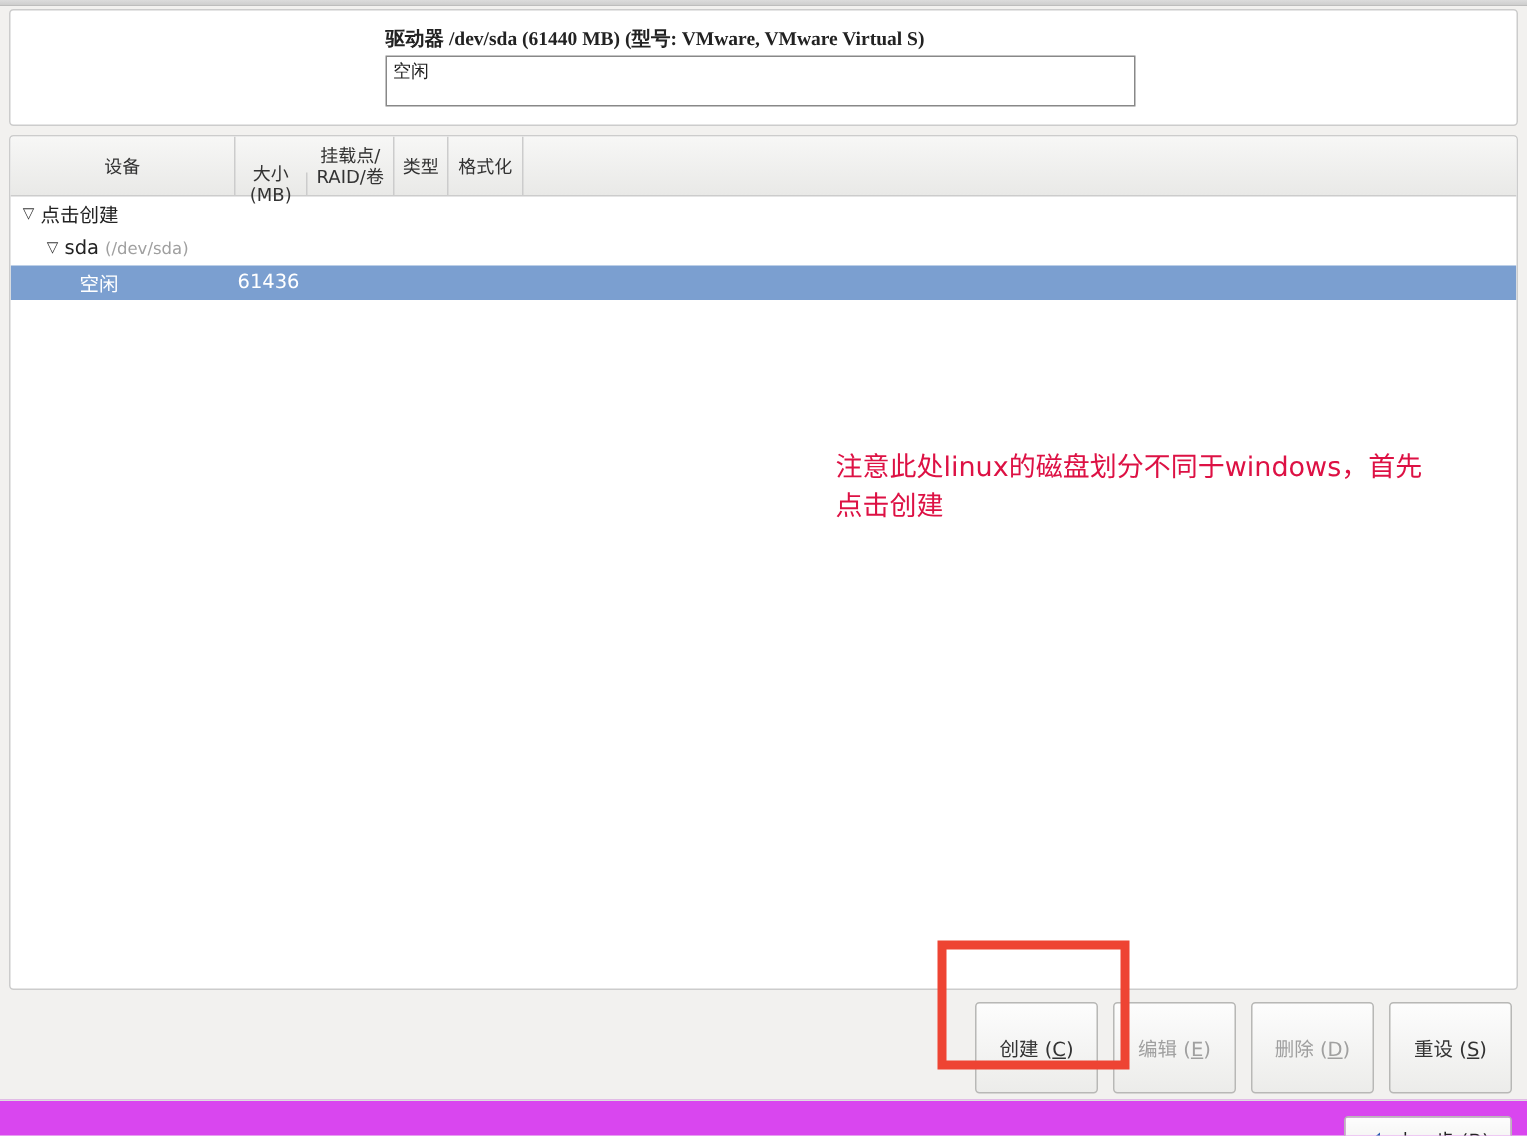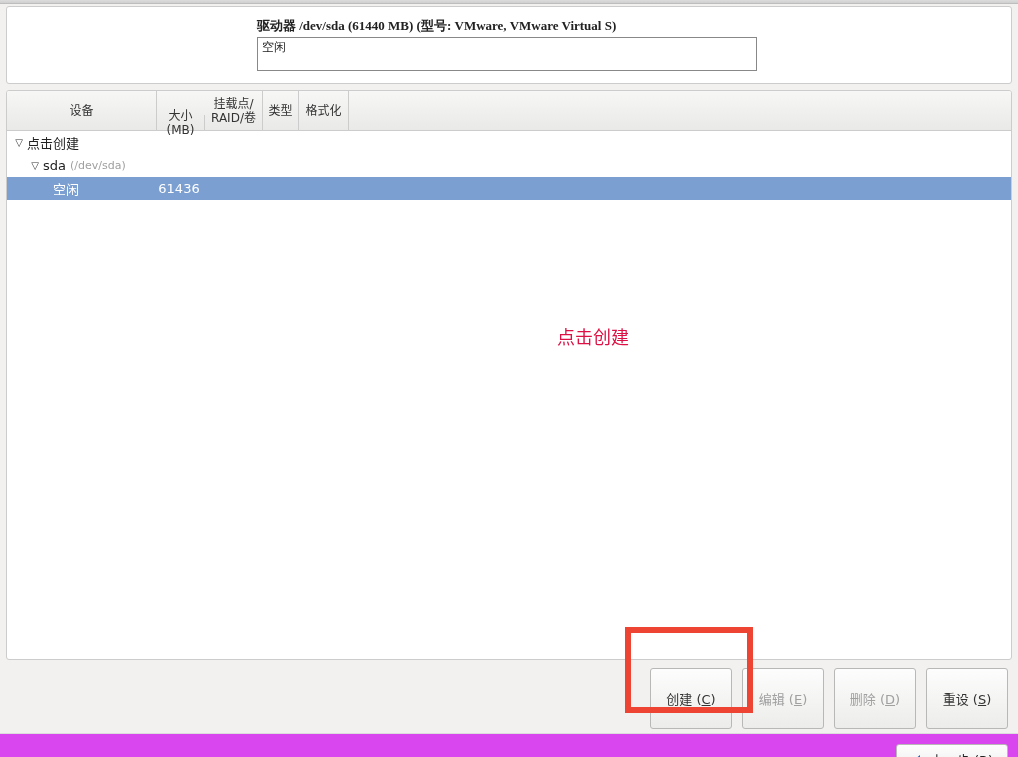--- a/index.html
+++ b/index.html
@@ -86,21 +86,21 @@
         </div>
       </div>
       <div class="row selected">
         <div class="c-dev indent2">
           <span>空闲</span>
         </div>
         <div class="c-size">61436</div>
       </div>
 
       <div class="annotation">
-        <br>
+        <span>注意此处linux的磁盘划分不同于windows，首先</span><br>
         <span>点击创建</span>
       </div>
     </div>
   </div>
 
   <div class="action-buttons">
     <div class="btn">
       <span>创建 (</span><span class="mnemonic">C</span><span>)</span>
     </div>
     <div class="btn disabled">

